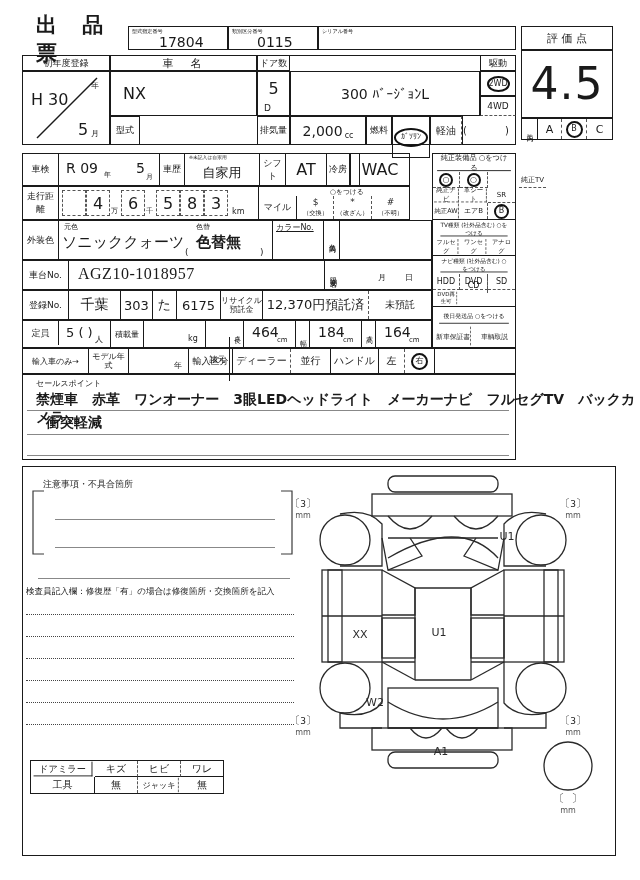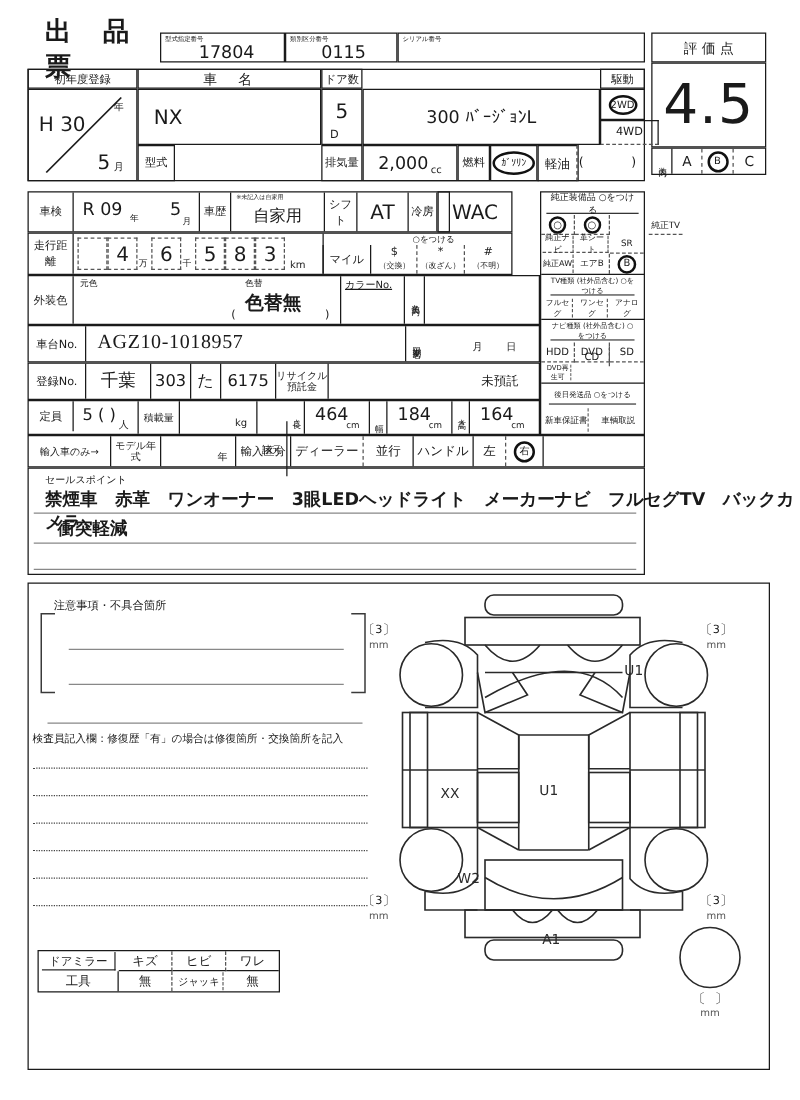--- a/index.html
+++ b/index.html
@@ -110,29 +110,29 @@
   <div class="bx b bl" style="left:257px;top:71px;width:33px;height:45px;">
     <div class="bx ctr t16" style="left:0;top:2px;width:31px;height:28px;">5</div>
     <div class="bx t9" style="left:6px;top:31px;">D</div>
   </div>
 
   <div class="bx b bl ctr t14" style="left:290px;top:71px;width:190px;height:45px;">300 ﾊﾞｰｼﾞｮﾝL</div>
 
   <div class="bx b bl ctr" style="left:480px;top:71px;width:36px;height:25px;">
     <span class="circle-mark wide t7">2WD</span>
   </div>
-  <div class="bx b bl ctr t9 dashB" style="left:480px;top:96px;width:47px;height:20px;">4WD</div>
+  <div class="bx b bl ctr t9 dashB" style="left:480px;top:96px;width:36px;height:20px;">4WD</div>
 
   <div class="bx b bl ctr t9" style="left:257px;top:116px;width:33px;height:29px;">排気量</div>
   <div class="bx b bl ctr" style="left:290px;top:116px;width:76px;height:29px;">
     <span class="t14">2,000</span>
     <span class="t8" style="align-self:flex-end;margin-bottom:4px;margin-left:2px;">cc</span>
   </div>
   <div class="bx b bl ctr t9" style="left:366px;top:116px;width:26px;height:29px;">燃料</div>
-  <div class="bx b bl ctr" style="left:392px;top:116px;width:38px;height:29px;">
+  <div class="bx b bl ctr" style="left:392px;top:116px;width:38px;height:42px;">
     <span class="circle-mark wide t8" style="width:34px;height:19px;">ｶﾞｿﾘﾝ</span>
   </div>
   <div class="bx b bl ctr t10 dashR" style="left:430px;top:116px;width:32px;height:29px;">軽油</div>
   <div class="bx bl lft t10" style="left:462px;top:116px;width:10px;height:29px;">(</div>
   <div class="bx lft t10" style="left:505px;top:116px;width:10px;height:29px;">)</div>
 
   <div class="bx b" style="left:22px;top:153px;width:338px;height:33px;"></div>
   <div class="bx ctr t9 br" style="left:23px;top:154px;width:36px;height:31px;">車検</div>
   <div class="bx t14" style="left:66px;top:160px;">R 09</div>
   <div class="bx t7" style="left:104px;top:170px;">年</div>
@@ -172,20 +172,21 @@
   </div>
   <div class="bx" style="left:372px;top:196px;width:38px;height:23px;">
     <div class="bx ctr t9" style="left:0;top:0;width:37px;height:11px;">#</div>
     <div class="bx ctr t7" style="left:0;top:11px;width:37px;height:11px;transform:scale(.9);">（不明）</div>
   </div>
   <div class="bx bl" style="left:258px;top:187px;width:1px;height:32px;"></div>
 
   <div class="bx b" style="left:22px;top:220px;width:410px;height:40px;"></div>
   <div class="bx ctr t9 br" style="left:23px;top:221px;width:36px;height:38px;">外装色</div>
   <div class="bx t7" style="left:64px;top:222px;">元色</div>
+  <div class="bx t15" style="left:62px;top:233px;font-size:15px;">ソニッククォーツ</div>
   <div class="bx t7" style="left:196px;top:222px;">色替</div>
   <div class="bx t15" style="left:196px;top:233px;font-size:15px;font-weight:600;">色替無</div>
   <div class="bx t9" style="left:185px;top:247px;">(</div>
   <div class="bx t9" style="left:260px;top:247px;">)</div>
   <div class="bx br bl" style="left:272px;top:221px;width:52px;height:38px;">
     <div class="bx t8" style="left:3px;top:1px;text-decoration:underline;">カラーNo.</div>
     <div class="bx t10" style="left:6px;top:16px;"></div>
   </div>
   <div class="bx ctr t7 vert br" style="left:324px;top:221px;width:16px;height:38px;line-height:1;">内装色</div>
   <div class="bx t10" style="left:346px;top:233px;"></div>
@@ -199,20 +200,21 @@
 
   <div class="bx b" style="left:22px;top:290px;width:410px;height:30px;"></div>
   <div class="bx ctr t9 br" style="left:23px;top:291px;width:46px;height:28px;">登録No.</div>
   <div class="bx ctr t14 br" style="left:69px;top:291px;width:52px;height:28px;">千葉</div>
   <div class="bx ctr t13 br" style="left:121px;top:291px;width:32px;height:28px;">303</div>
   <div class="bx ctr t13 br" style="left:153px;top:291px;width:24px;height:28px;">た</div>
   <div class="bx ctr t13 br" style="left:177px;top:291px;width:44px;height:28px;">6175</div>
   <div class="bx ctr t8 br" style="left:221px;top:291px;width:42px;height:28px;line-height:1.15;">
     <span>リサイクル預託金</span>
   </div>
+  <div class="bx ctr t13 dashR" style="left:263px;top:291px;width:106px;height:28px;">12,370円預託済</div>
   <div class="bx ctr t10" style="left:369px;top:291px;width:62px;height:28px;">未預託</div>
 
   <div class="bx b" style="left:22px;top:320px;width:410px;height:28px;"></div>
   <div class="bx ctr t9 br" style="left:23px;top:321px;width:36px;height:24px;">定員</div>
   <div class="bx t13" style="left:66px;top:325px;">5 (  )</div>
   <div class="bx t8" style="left:95px;top:334px;">人</div>
   <div class="bx ctr t8 bl br" style="left:110px;top:321px;width:34px;height:26px;">積載量</div>
   <div class="bx br" style="left:144px;top:321px;width:62px;height:26px;">
     <div class="bx t11" style="left:6px;top:5px;"></div>
     <div class="bx t8" style="left:44px;top:13px;">kg</div>

